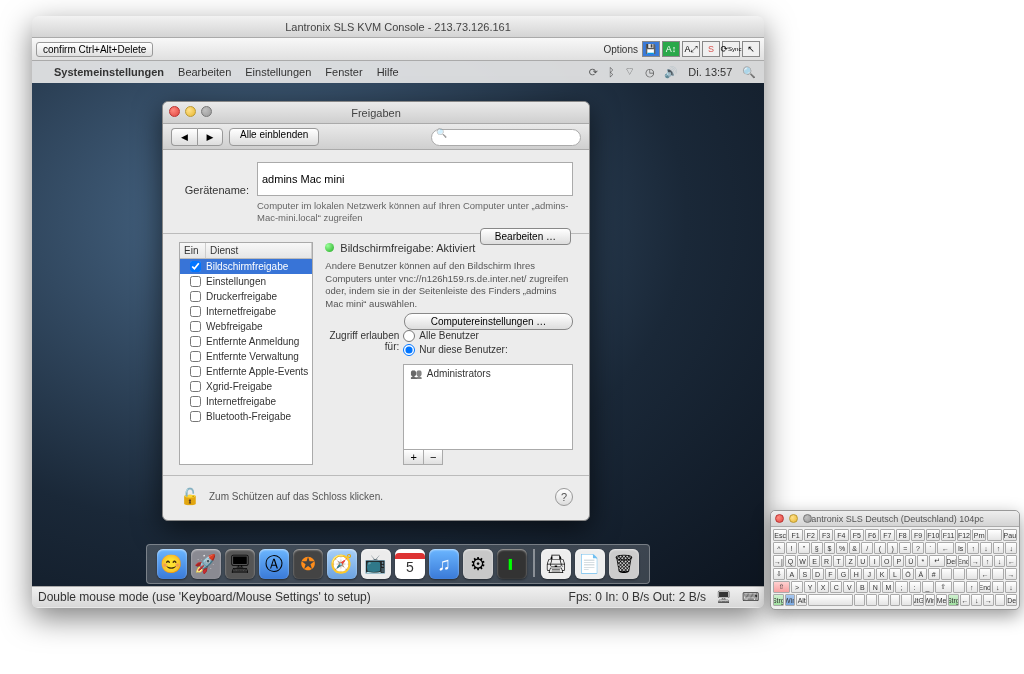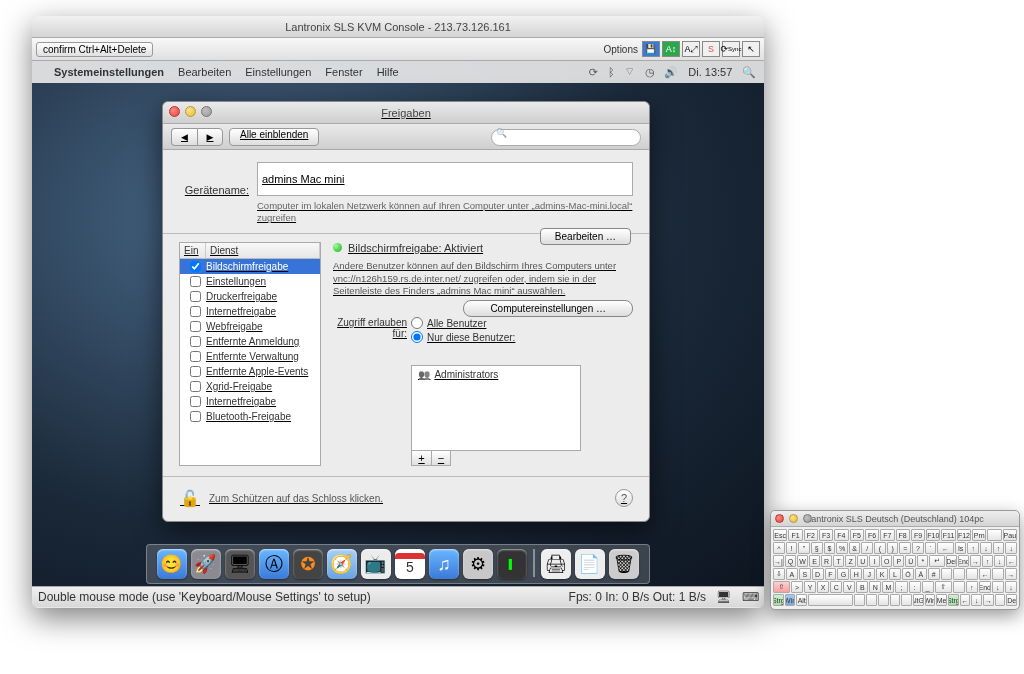--- a/index.html
+++ b/index.html
@@ -16,21 +16,21 @@
 
 
 .remote-screen { position: relative; width: 100%; height: 525px; background: radial-gradient(ellipse at 30% 30%, #4a6a8a 0%, #1a2838 60%, #0d1520 100%); overflow: hidden; }
 .mac-menubar { height: 22px; background: rgba(235,235,235,.9); display: flex; align-items: center; font-size: 11px; color: #333; padding: 0 8px; gap: 14px; }
 .mac-menubar .bold { font-weight: bold; }
 .mac-menubar-right { margin-left: auto; display: flex; align-items: center; gap: 10px; font-size: 11px; }
 .apple-logo { font-size: 13px; }
 .mb-icon { font-size: 11px; opacity: .8; }
 
 
-.prefs-window { position: absolute; left: 130px; top: 40px; width: 488px; background: #ececec; border: 1px solid #888; border-radius: 6px; box-shadow: 0 8px 28px rgba(0,0,0,.6); text-decoration: underline; }
+.prefs-window { position: absolute; left: 130px; top: 40px; width: 428px; background: #ececec; border: 1px solid #888; border-radius: 6px; box-shadow: 0 8px 28px rgba(0,0,0,.6); }
 .prefs-titlebar { height: 22px; background: linear-gradient(#eaeaea,#cfcfcf); border-bottom: 1px solid #aaa; border-radius: 6px 6px 0 0; position: relative; text-align: center; font-size: 11px; line-height: 22px; color: #444; }
 .traffic { position: absolute; left: 6px; top: 4px; display: flex; gap: 5px; }
 .traffic span { width: 11px; height: 11px; border-radius: 50%; display: block; }
 .tl-red { background: radial-gradient(circle at 35% 35%, #ff8a7f, #e0443e); border: .5px solid #b33; }
 .tl-yel { background: radial-gradient(circle at 35% 35%, #ffe08a, #e8b831); border: .5px solid #b93; }
 .tl-grn { background: radial-gradient(circle at 35% 35%, #c0c0c0, #999); border: .5px solid #777; }
 .prefs-toolbar { height: 26px; background: linear-gradient(#eaeaea,#cfcfcf); border-bottom: 1px solid #aaa; display: flex; align-items: center; padding: 0 8px; gap: 6px; }
 .nav-btns { display: flex; }
 .nav-btn { width: 26px; height: 18px; background: linear-gradient(#fff,#ddd); border: 1px solid #999; font-size: 9px; display: flex; align-items: center; justify-content: center; cursor: pointer; }
 .nav-btn:first-child { border-radius: 4px 0 0 4px; border-right: none; }
@@ -62,21 +62,21 @@
 .svc-label { flex: 1; white-space: nowrap; }
 
 .detail-pane { flex: 1; font-size: 10px; }
 .status-row { display: flex; align-items: center; gap: 6px; margin-bottom: 6px; }
 .status-dot { width: 9px; height: 9px; border-radius: 50%; background: radial-gradient(circle at 30% 30%, #9f9, #2a2); }
 .status-text { font-size: 11px; }
 .detail-note { font-size: 9.5px; color: #555; line-height: 1.35; margin-bottom: 6px; }
 .comp-settings-btn { float: right; padding: 2px 26px; font-size: 10px; background: linear-gradient(#fff,#ddd); border: 1px solid #888; border-radius: 8px; margin-top: -4px; cursor: pointer; }
 .radio-row { display: flex; align-items: center; gap: 4px; margin-left: 78px; margin-bottom: 2px; }
 .radio-row input { width: 12px; height: 12px; }
-.users-box { margin-left: 78px; width: 170px; height: 86px; background: #fff; border: 1px solid #aaa; margin-top: 20px; font-size: 10px; }
+.users-box { margin-left: 78px; width: 170px; height: 86px; background: #fff; border: 1px solid #aaa; margin-top: 6px; font-size: 10px; }
 .user-row { padding: 3px 6px; display: flex; align-items: center; gap: 4px; }
 .user-row::before { content: "👥"; font-size: 10px; filter: grayscale(1); }
 .add-remove { margin-left: 78px; display: flex; margin-top: -1px; }
 .add-remove button { width: 20px; height: 16px; border: 1px solid #aaa; background: linear-gradient(#fff,#e0e0e0); font-size: 11px; line-height: 12px; cursor: pointer; }
 .add-remove button:first-child { border-right: none; }
 
 .prefs-footer { display: flex; align-items: center; padding: 10px 16px 12px; font-size: 10px; color: #555; border-top: 1px solid #bbb; }
 .lock-icon { width: 22px; height: 22px; margin-right: 8px; display: flex; align-items: center; justify-content: center; font-size: 16px; }
 .help-btn { margin-left: auto; width: 18px; height: 18px; border: 1px solid #999; border-radius: 50%; background: linear-gradient(#fff,#ddd); font-size: 11px; display: flex; align-items: center; justify-content: center; cursor: pointer; }
 
@@ -307,21 +307,21 @@
       <div class="dock-sep"></div>
       <div class="dock-item" style="background:#eee">🖨</div>
       <div class="dock-item" style="background:#eee">📄</div>
       <div class="dock-item" style="background:#ccc">🗑</div>
     </div>
   </div>
 
   <div class="kvm-status">
     <span>Double mouse mode (use 'Keyboard/Mouse Settings' to setup)</span>
     <div class="kvm-status-right">
-      <span>Fps: 0 In: 0 B/s Out: 1 B/s</span>
+      <span>Fps: 0 In: 0 B/s Out: 2 B/s</span>
       <span class="status-icon">🖥</span>
       <span class="status-icon">⌨</span>
     </div>
   </div>
 </div>
 
 <div class="vkbd-window">
   <div class="vkbd-title">
     <div class="traffic">
       <span class="tl-red"></span>

